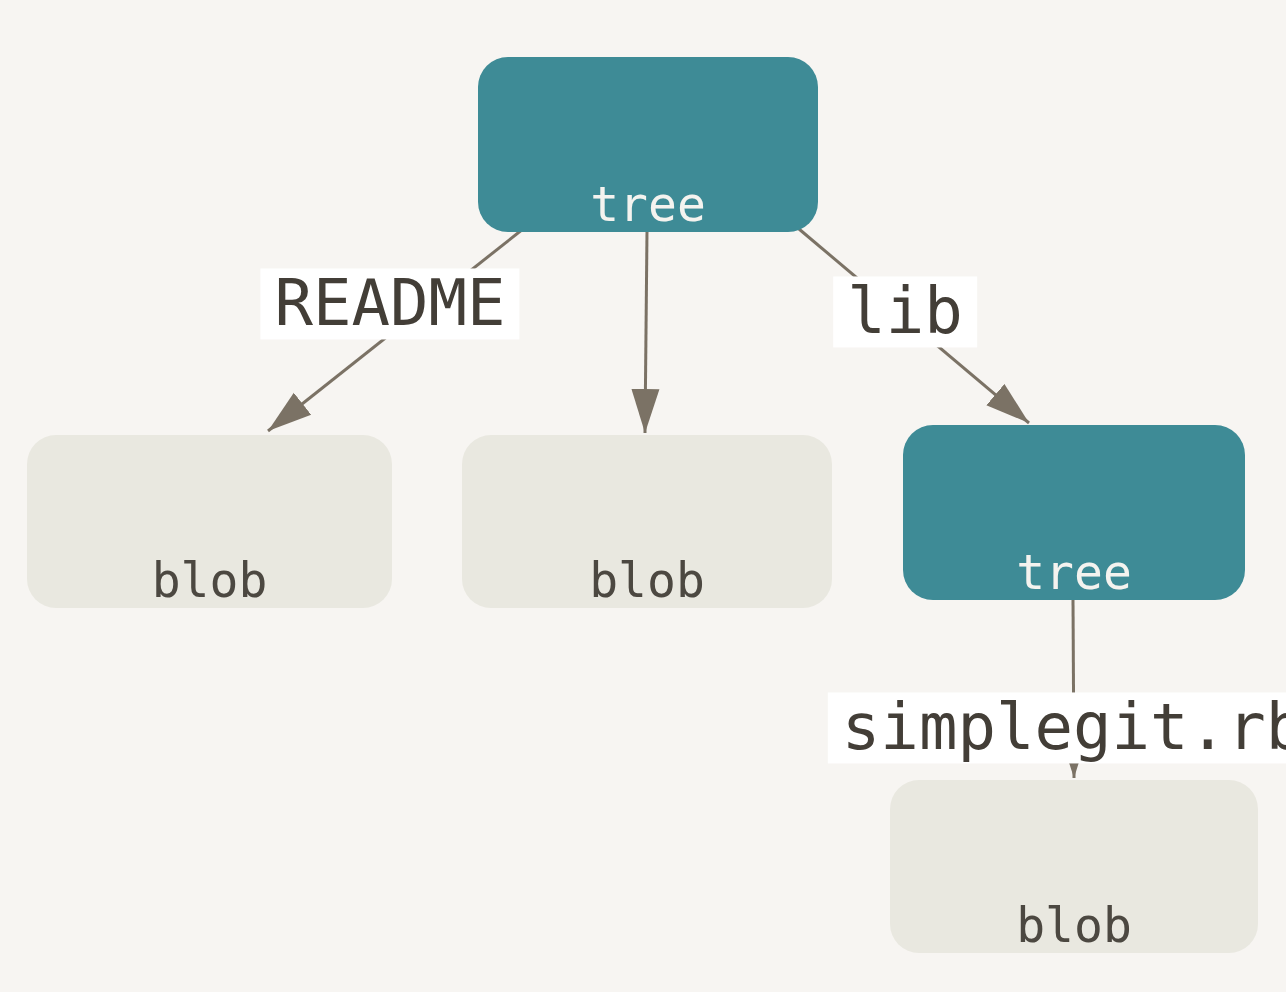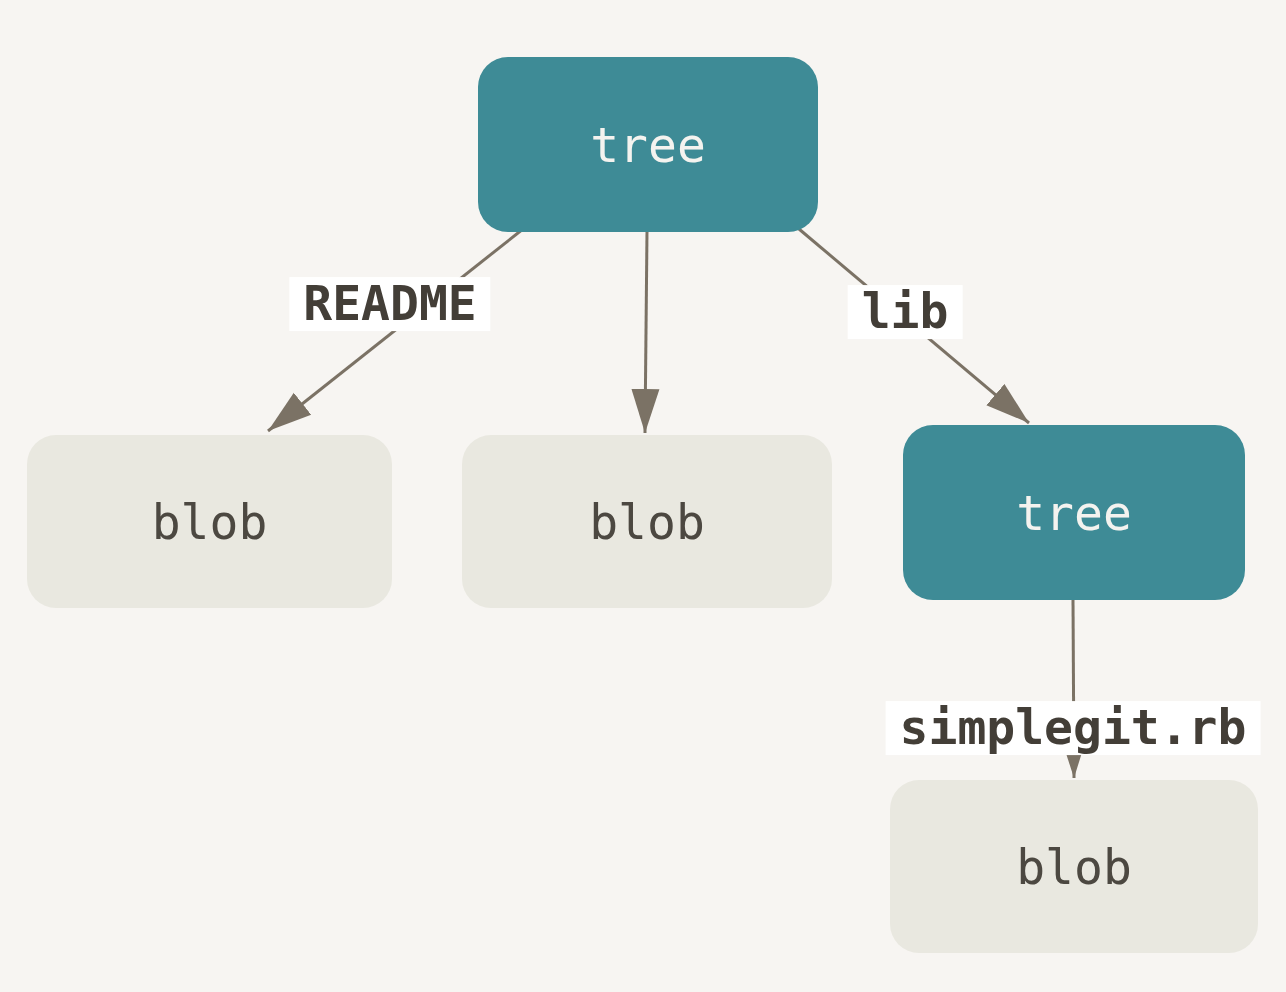--- a/index.html
+++ b/index.html
@@ -35,44 +35,43 @@
     stroke:var(--edge);
     stroke-width:3;
     fill:none;
   }
   .arrowhead-shape{ fill:var(--edge); }
   .node{
     position:absolute;
     z-index:2;
     border-radius:30px;
     display:flex;
-    align-items:center;
+    align-items:flex-end;
     justify-content:center;
     font-size:48px;
   }
   .node.tree{
     background:var(--tree-fill);
     color:var(--tree-text);
   }
   .node.blob{
     background:var(--blob-fill);
     color:var(--blob-text);
     border-radius:29px;
   }
   .edge-label{
     position:absolute;
     z-index:3;
     transform:translate(-50%,-50%);
     background:var(--edge-label-bg);
     color:var(--edge-label-text);
-    font-size:48px;
+    font-size:64px;
     line-height:1.08;
     padding:1px 14px;
     white-space:nowrap;
-    font-weight:bold;
   }
   
   #node-tree-root   { left:478px; top:57px;  width:340px; height:175px; }
   #node-blob-readme { left:27px;  top:435px; width:365px; height:173px; }
   #node-blob-rakefile{left:462px; top:435px; width:370px; height:173px; }
   #node-tree-lib    { left:903px; top:425px; width:342px; height:175px; }
   #node-blob-simplegit{left:890px;top:780px; width:368px; height:173px; }
   
   #label-readme    { left:390px;  top:304px; }
   #label-rakefile  { left:643px;  top:304px; }

